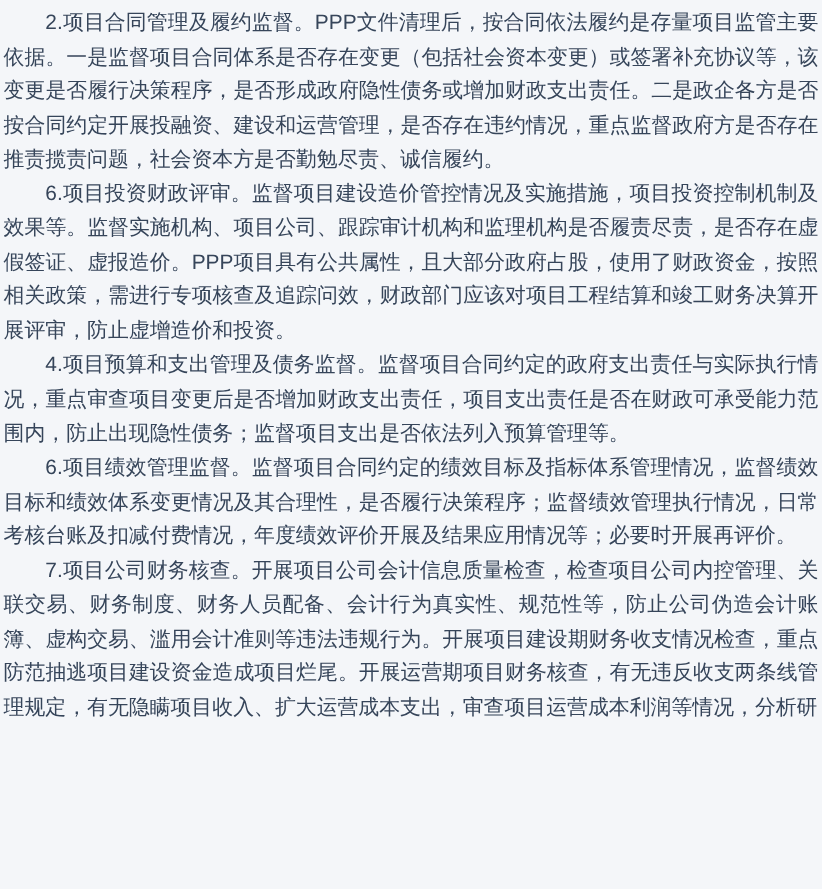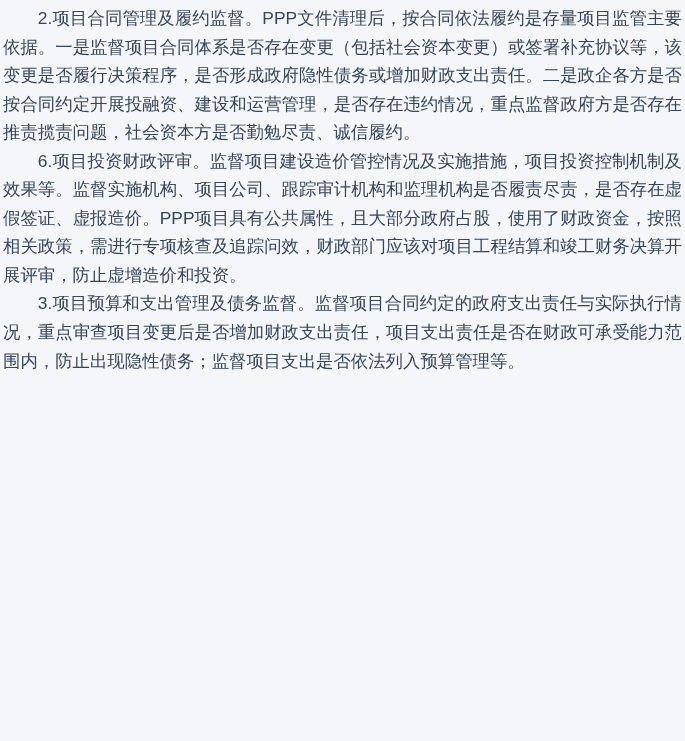--- a/index.html
+++ b/index.html
@@ -35,14 +35,16 @@
     padding: 0;
     text-indent: 2em;
   }
 </style>
 </head>
 <body>
 
 <div class="doc">
   <p>2.项目合同管理及履约监督。PPP文件清理后，按合同依法履约是存量项目监管主要依据。一是监督项目合同体系是否存在变更（包括社会资本变更）或签署补充协议等，该变更是否履行决策程序，是否形成政府隐性债务或增加财政支出责任。二是政企各方是否按合同约定开展投融资、建设和运营管理，是否存在违约情况，重点监督政府方是否存在推责揽责问题，社会资本方是否勤勉尽责、诚信履约。</p>
   <p>6.项目投资财政评审。监督项目建设造价管控情况及实施措施，项目投资控制机制及效果等。监督实施机构、项目公司、跟踪审计机构和监理机构是否履责尽责，是否存在虚假签证、虚报造价。PPP项目具有公共属性，且大部分政府占股，使用了财政资金，按照相关政策，需进行专项核查及追踪问效，财政部门应该对项目工程结算和竣工财务决算开展评审，防止虚增造价和投资。</p>
-  <p>3.项目预算和支出管理及债务监督。监督项目合同约定的政府支出责任与实际执行情况，重点审查项目变更后是否增加财政支出责任，项目支出责任是否在财政可承受能力范围内，防止出现隐性债务；监督项目支出是否依法列入预算管理等。</p>
+  <p>4.项目预算和支出管理及债务监督。监督项目合同约定的政府支出责任与实际执行情况，重点审查项目变更后是否增加财政支出责任，项目支出责任是否在财政可承受能力范围内，防止出现隐性债务；监督项目支出是否依法列入预算管理等。</p>
+  <p>6.项目绩效管理监督。监督项目合同约定的绩效目标及指标体系管理情况，监督绩效目标和绩效体系变更情况及其合理性，是否履行决策程序；监督绩效管理执行情况，日常考核台账及扣减付费情况，年度绩效评价开展及结果应用情况等；必要时开展再评价。</p>
+  <p>7.项目公司财务核查。开展项目公司会计信息质量检查，检查项目公司内控管理、关联交易、财务制度、财务人员配备、会计行为真实性、规范性等，防止公司伪造会计账簿、虚构交易、滥用会计准则等违法违规行为。开展项目建设期财务收支情况检查，重点防范抽逃项目建设资金造成项目烂尾。开展运营期项目财务核查，有无违反收支两条线管理规定，有无隐瞒项目收入、扩大运营成本支出，审查项目运营成本利润等情况，分析研</p>
 </div>
 
 </body></html>

